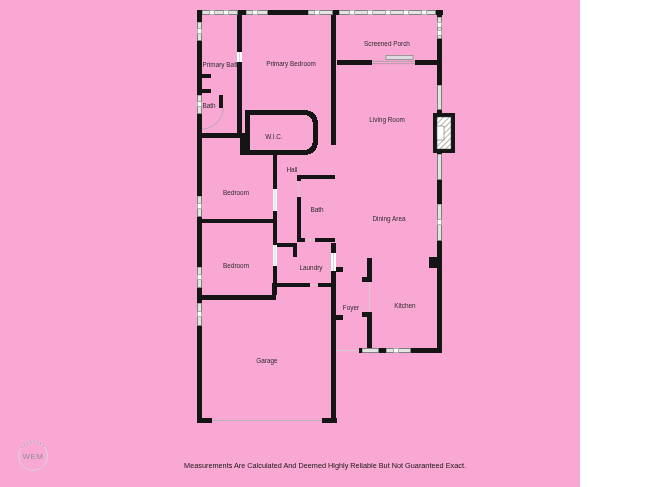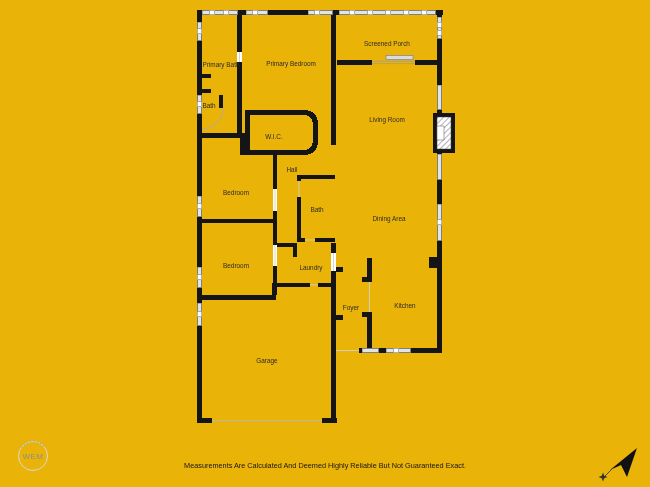--- a/index.html
+++ b/index.html
@@ -1,16 +1,16 @@
 <!DOCTYPE html>
 <html><head>
 <meta charset="utf-8">
 <style>
   html,body{margin:0;padding:0;background:#ffffff;}
-  .stage{position:relative;width:650px;height:487px;background:#eab308;overflow:hidden;
+  .stage{position:relative;width:580px;height:487px;background:#f9a8d4;overflow:hidden;
          font-family:"Liberation Sans",sans-serif;}
   svg{display:block;}
   .wall{fill:#151515;}
   .win{fill:#e4e4e4;stroke:#9a9a9a;stroke-width:0.8;}
   .tick{fill:#ffffff;stroke:#9a9a9a;stroke-width:0.8;}
   .gapline{stroke:#cfcfcf;stroke-width:0.9;}
   .doorline{stroke:#b5b5b5;stroke-width:1;}
   .arc{stroke:#aaaaaa;stroke-width:0.9;fill:none;}
   .lbl{font-family:"Liberation Sans",sans-serif;font-size:6.4px;fill:#2b2b2b;text-anchor:middle;}
   .footer-text{font-family:"Liberation Sans",sans-serif;font-size:7.3px;fill:#161616;text-anchor:middle;}

